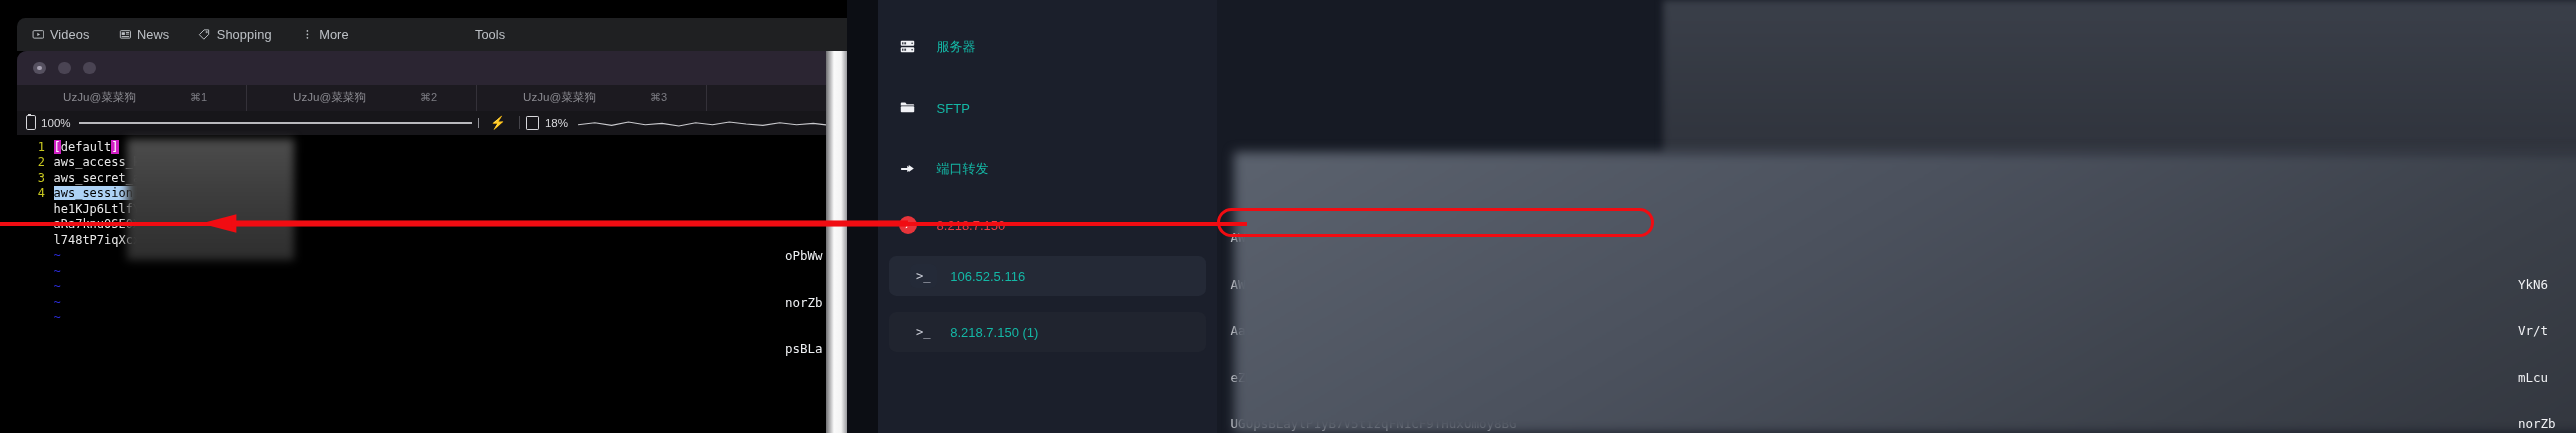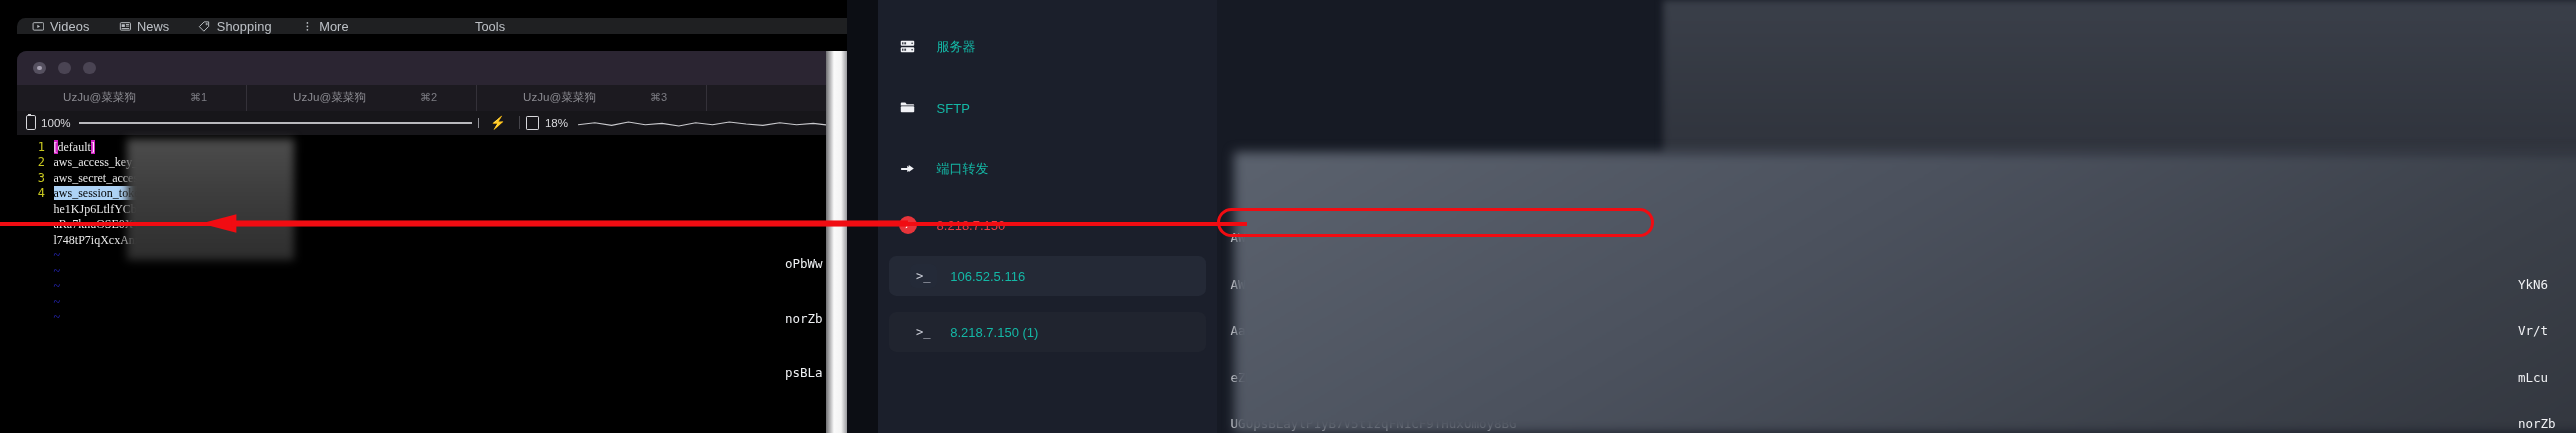--- a/index.html
+++ b/index.html
@@ -2,21 +2,21 @@
 <html style="font-size:9.7px"><head>
 <meta charset="utf-8">
 <style>
   html,body{margin:0;padding:0;background:#000;}
   body{width:2576px;height:434px;overflow:hidden;font-family:"Liberation Sans",sans-serif;}
   .root{position:relative;width:2576px;height:434px;background:#000;}
 
   
   .browser{position:absolute;left:0;top:0;width:914px;height:434px;background:#000;overflow:hidden;}
 
-  .gnav{position:absolute;left:17px;top:18.3px;width:897px;height:16px;background:#1f2022;
+  .gnav{position:absolute;left:17px;top:18.3px;width:897px;height:33px;background:#1f2022;
         border-top-left-radius:8.5px;display:flex;align-items:center;gap:0px;}
   .gnav-item{display:flex;align-items:center;gap:5.5px;color:#bdc1c6;font-size:12.8px;padding:0 14.6px;
         white-space:nowrap;letter-spacing:0.1px;}
   .gnav-item .gi{width:12.8px;height:12.8px;display:inline-block;flex:none;color:#bdc1c6;}
   .gnav-item .gi svg{width:12.8px;height:12.8px;display:block;}
   .gnav-spacer{width:97px;}
 
   .win{position:absolute;left:17px;top:51px;width:897px;height:383px;background:#211d26;
        border-top-left-radius:9.7px;overflow:hidden;}
   .titlebar{height:34px;background:#2b2532;display:flex;align-items:center;padding-left:16px;gap:12.2px;}
@@ -38,21 +38,21 @@
   .sb-tick{width:1.2px;height:9.7px;background:#8f8f95;margin:0 6.1px;}
   .bolt{color:#e6e6ea;font-size:12.8px;margin:0 4.9px;}
   .sb-sep{width:0.6px;height:13.4px;background:#45444a;margin:0 7.3px;}
   .cpuico{width:10.4px;height:11.6px;border:1.2px solid #d8d8dc;border-radius:1.2px;}
   .sparkline{flex:1;height:13.4px;margin-left:9.7px;}
 
   .code{position:absolute;left:0;top:0;width:897px;height:299px;background:#000;
         font-family:"DejaVu Sans Mono",monospace;font-size:12px;line-height:15.5px;padding-top:4.9px;}
   .cl{display:flex;align-items:flex-start;height:15.5px;white-space:pre;}
   .ln{width:28px;text-align:right;color:#c8c820;padding-right:8.5px;flex:none;}
-  .ctxt{color:#e8e8e8;font-family:Liberation Serif, serif;}
+  .ctxt{color:#e8e8e8;}
   .mag{background:#d01fc3;color:#fff;}
   .sel{background:#add2f5;color:#000;}
   .tilde{color:#2b2bd8;}
 
   
   .blur1{position:absolute;left:127px;top:139px;width:167px;height:121px;
      background:linear-gradient(180deg,#4c4c4c,#3a3a3a 55%,#2e2e2e);filter:blur(4.3px);}
 
   
   .gutter{position:absolute;left:826px;top:51px;width:21px;height:383px;
@@ -85,21 +85,21 @@
      background:linear-gradient(180deg,#3a3f49,#2f333c);filter:blur(3.7px);}
 
   
   .fragcol{position:absolute;left:1671px;top:199px;font-family:"DejaVu Sans Mono",monospace;
            font-size:12.5px;line-height:15.5px;color:#f0f1f4;white-space:pre;}
   .fragcol div{height:15.5px;}
 
   
   .midfrag{position:absolute;left:785px;top:217px;font-family:"DejaVu Sans Mono",monospace;
            font-size:12.5px;line-height:15.5px;color:#eef0f3;white-space:pre;}
-  .midfrag div{height:15.5px;margin-top:8px;}
+  .midfrag div{height:15.5px;}
 
   
   .redline{position:absolute;left:0px;top:222px;width:1247px;height:4.3px;background:#f10c12;z-index:60;}
   .redarrow{position:absolute;left:201px;top:213px;width:707px;height:21px;z-index:61;}
   .redoval{position:absolute;left:1217px;top:208px;width:437px;height:29px;border:3.7px solid #f10c12;
            border-radius:16px;box-sizing:border-box;z-index:62;}
 </style>
 </head>
 <body>
 

